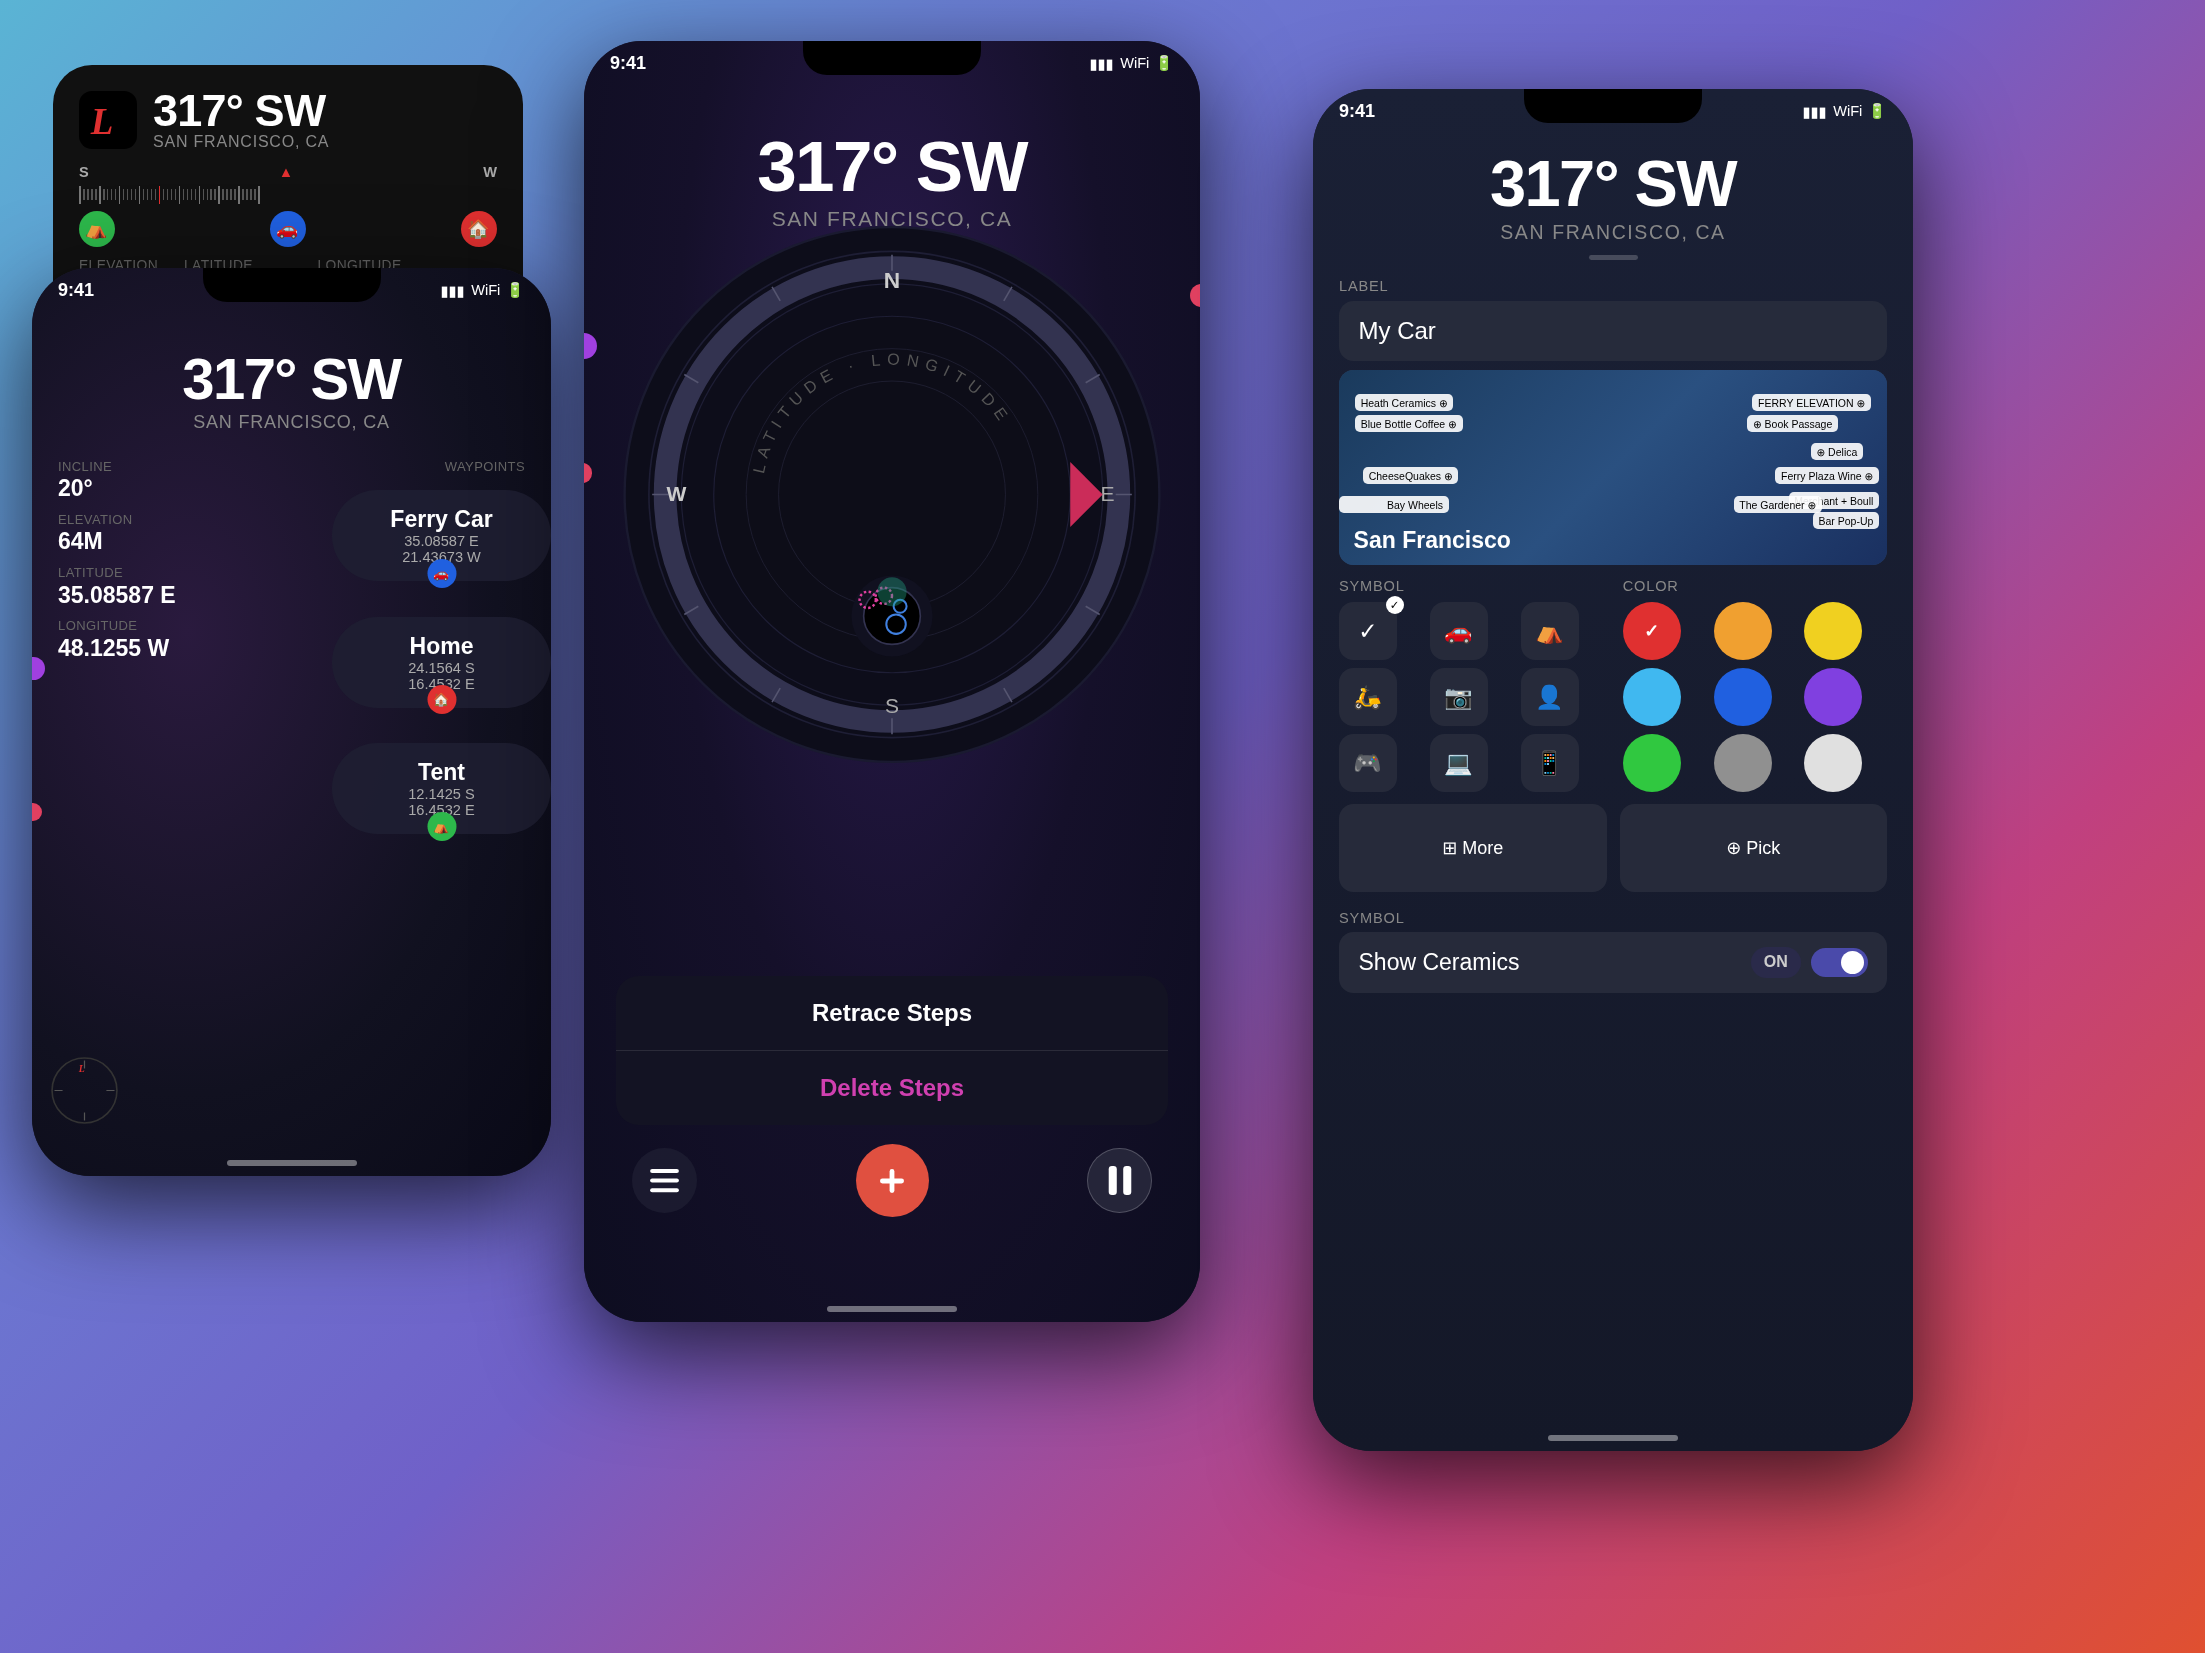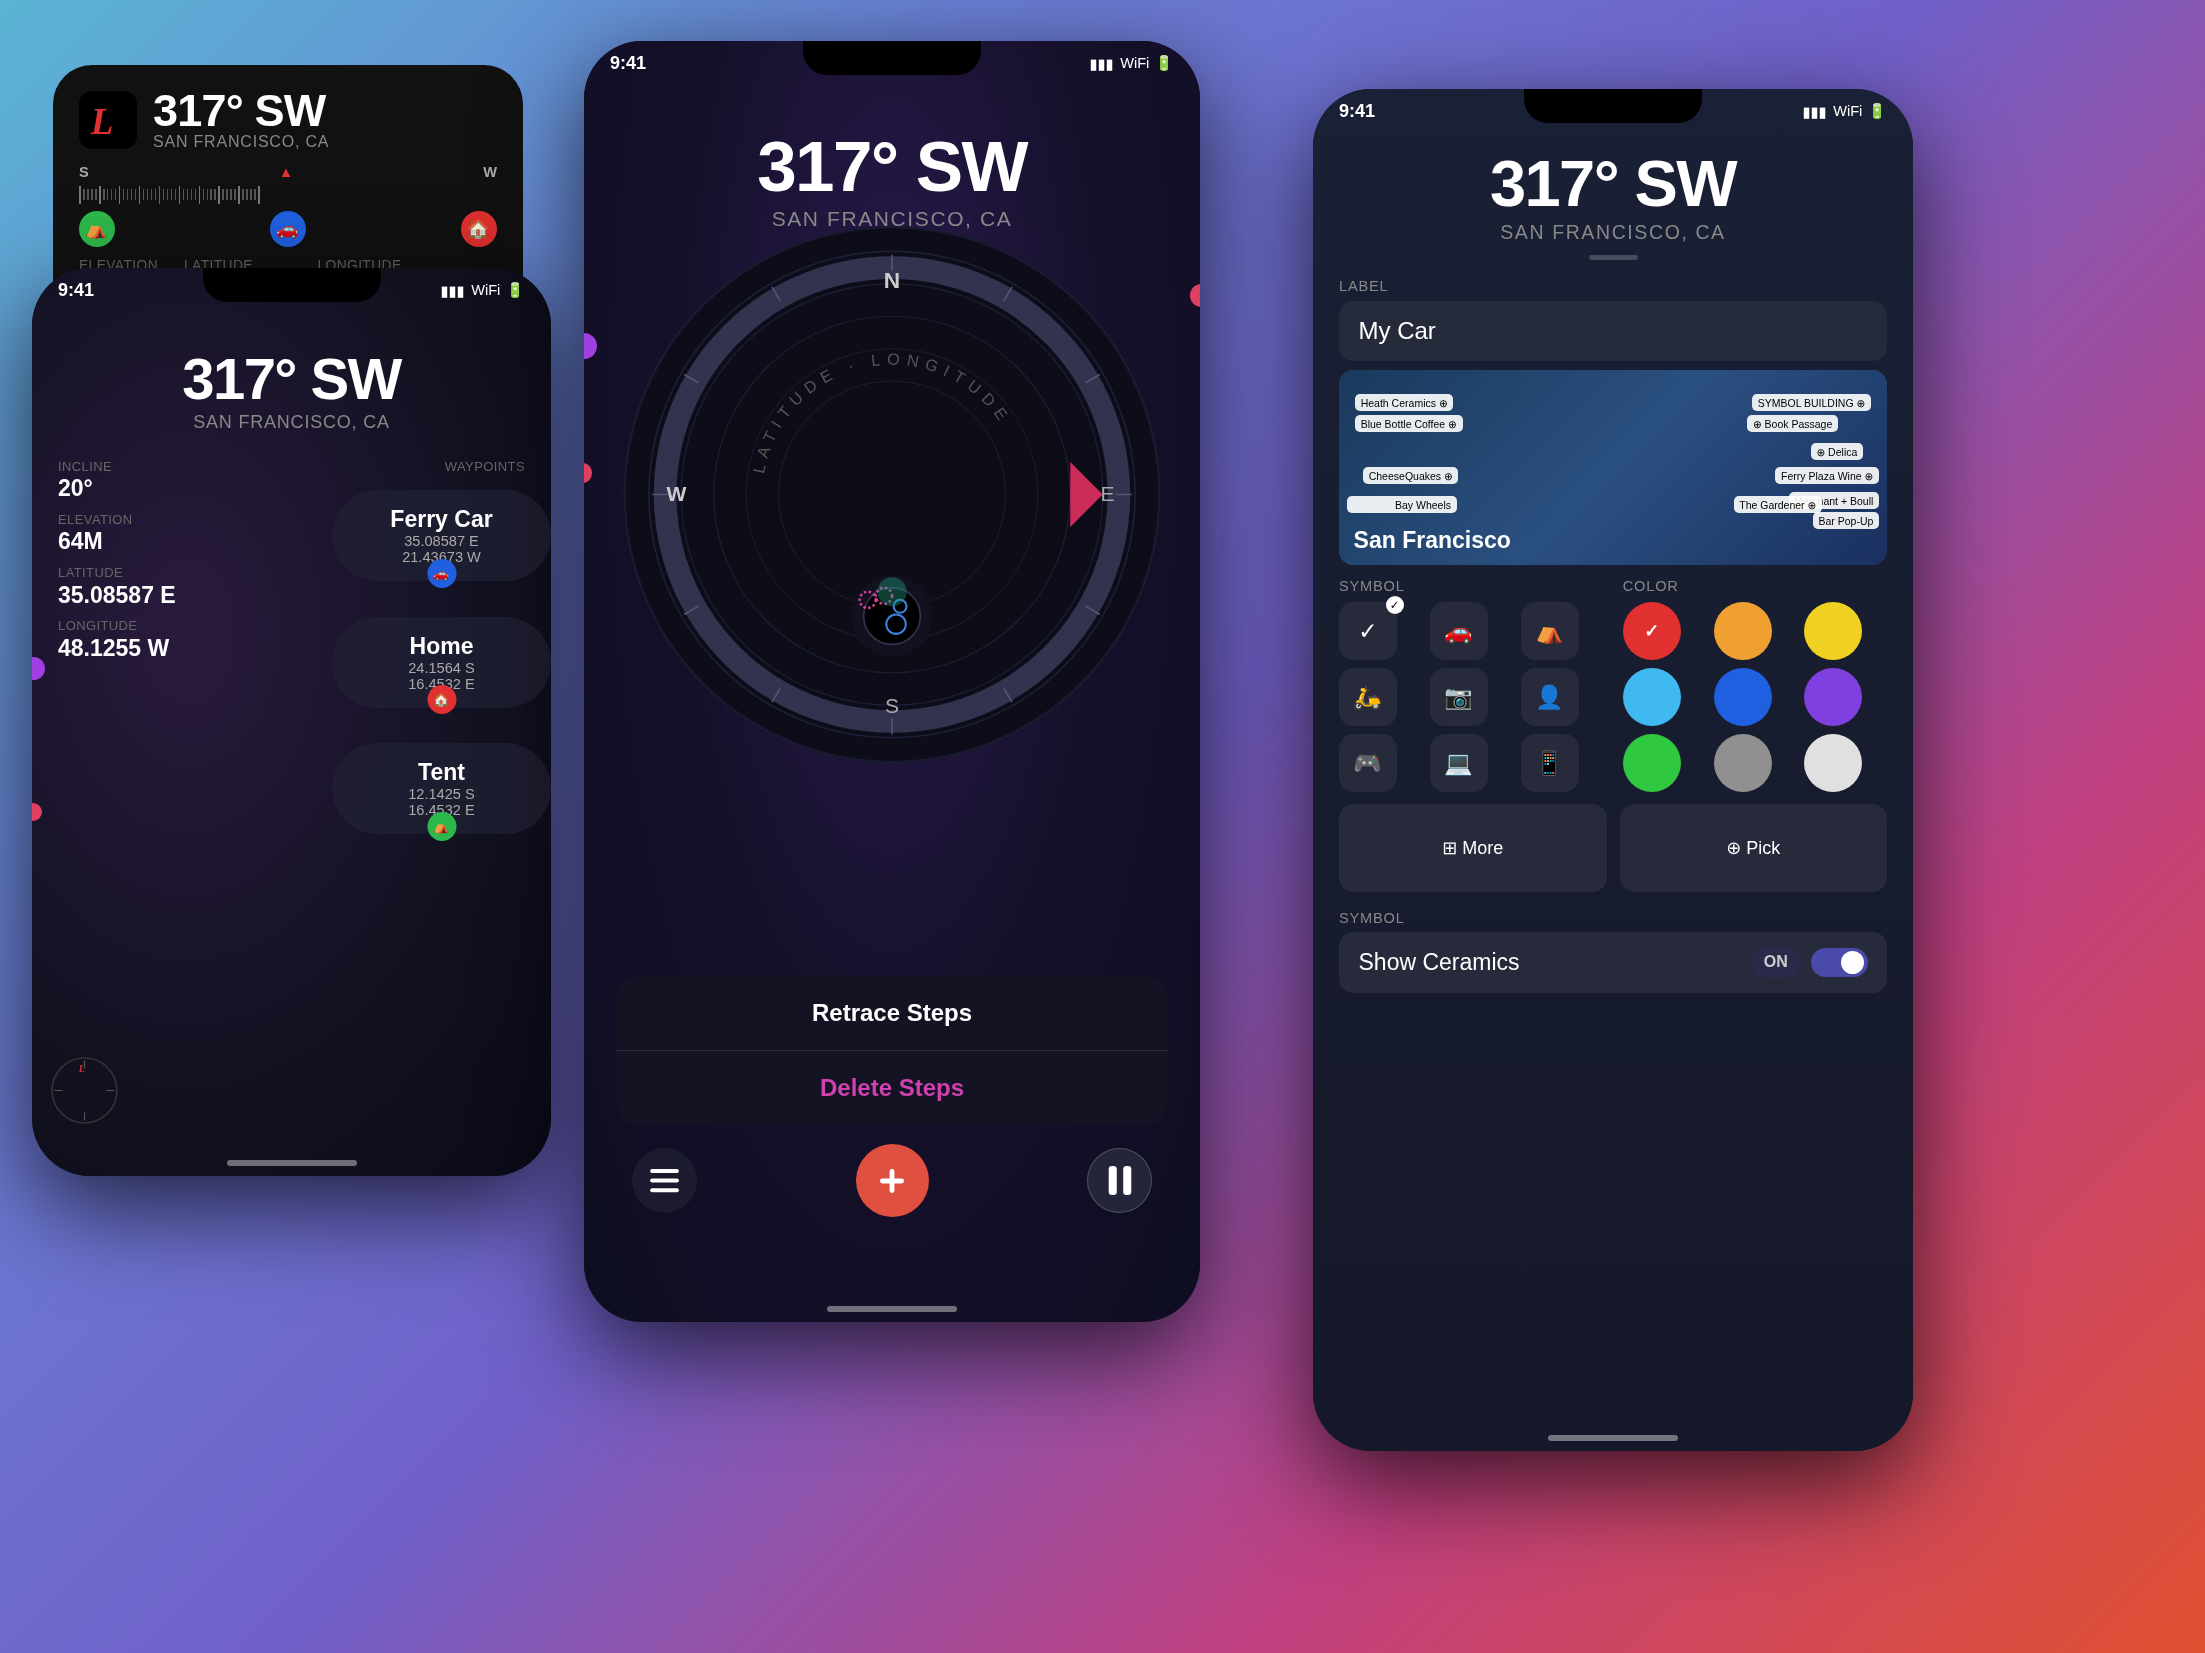--- a/index.html
+++ b/index.html
@@ -858,28 +858,28 @@
     
     <div class="section-label">LABEL</div>
     <input class="label-input" type="text" value="My Car" style="">
 
     
     <div class="map-thumb">
       <div class="map-bg">
 
         <div class="map-label-small" style="top:24px;left:16px;">Heath Ceramics ⊕</div>
         <div class="map-label-small" style="top:45px;left:16px;">Blue Bottle Coffee ⊕</div>
-        <div class="map-label-small" style="top:24px;right:16px;">SYMBOL BUILDING ⊕</div>
+        <div class="map-label-small" style="top:24px;right:16px;">FERRY ELEVATION ⊕</div>
         <div class="map-label-small" style="top:45px;right:49px;">⊕ Book Passage</div>
         <div class="map-label-small" style="top:73px;right:24px;">⊕ Delica</div>
         <div class="map-label-small" style="top:97px;left:24px;">CheeseQuakes ⊕</div>
         <div class="map-label-small" style="top:97px;right:8px;">Ferry Plaza Wine ⊕</div>
         <div class="map-label-small" style="top:122px;right:8px;">Merchant + Boull</div>
         <div class="map-label-small" style="top:142px;right:8px;">Bar Pop-Up</div>
-        <div class="map-label-small" style="top:126px;left:8px;padding-left:48px;">Bay Wheels</div>
+        <div class="map-label-small" style="top:126px;left:0;padding-left:48px;">Bay Wheels</div>
         <div class="map-label-small" style="top:126px;right:65px;">The Gardener ⊕</div>
       </div>
       <div class="map-thumb-city">San Francisco</div>
     </div>
 
     
     <div class="symbol-color-row">
       <div class="symbol-grid-col">
         <div class="sym-col-label">SYMBOL</div>
         <div class="symbol-grid">

